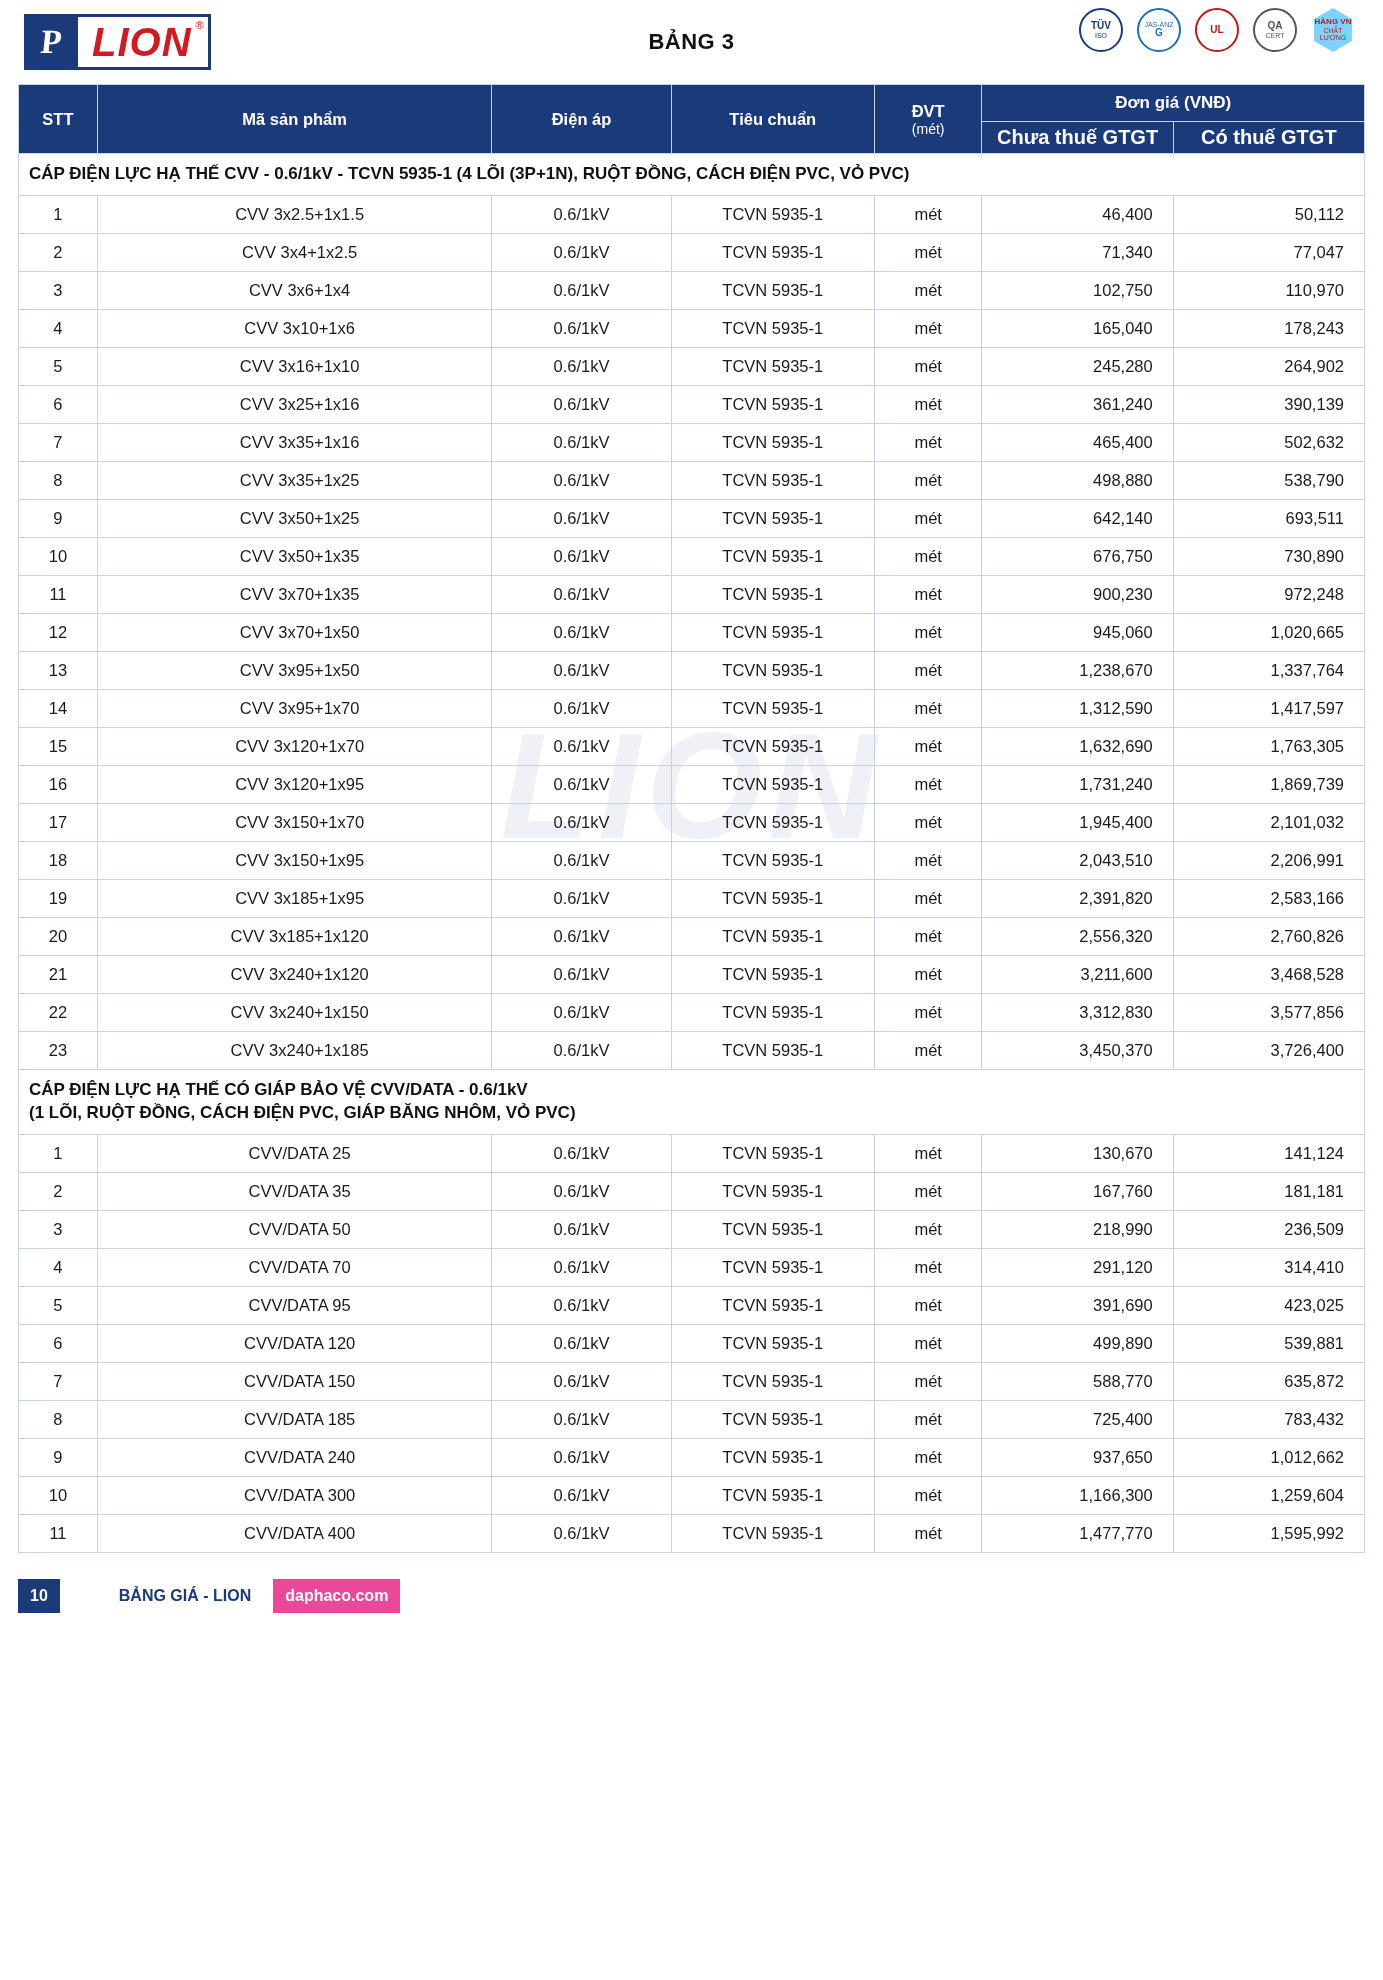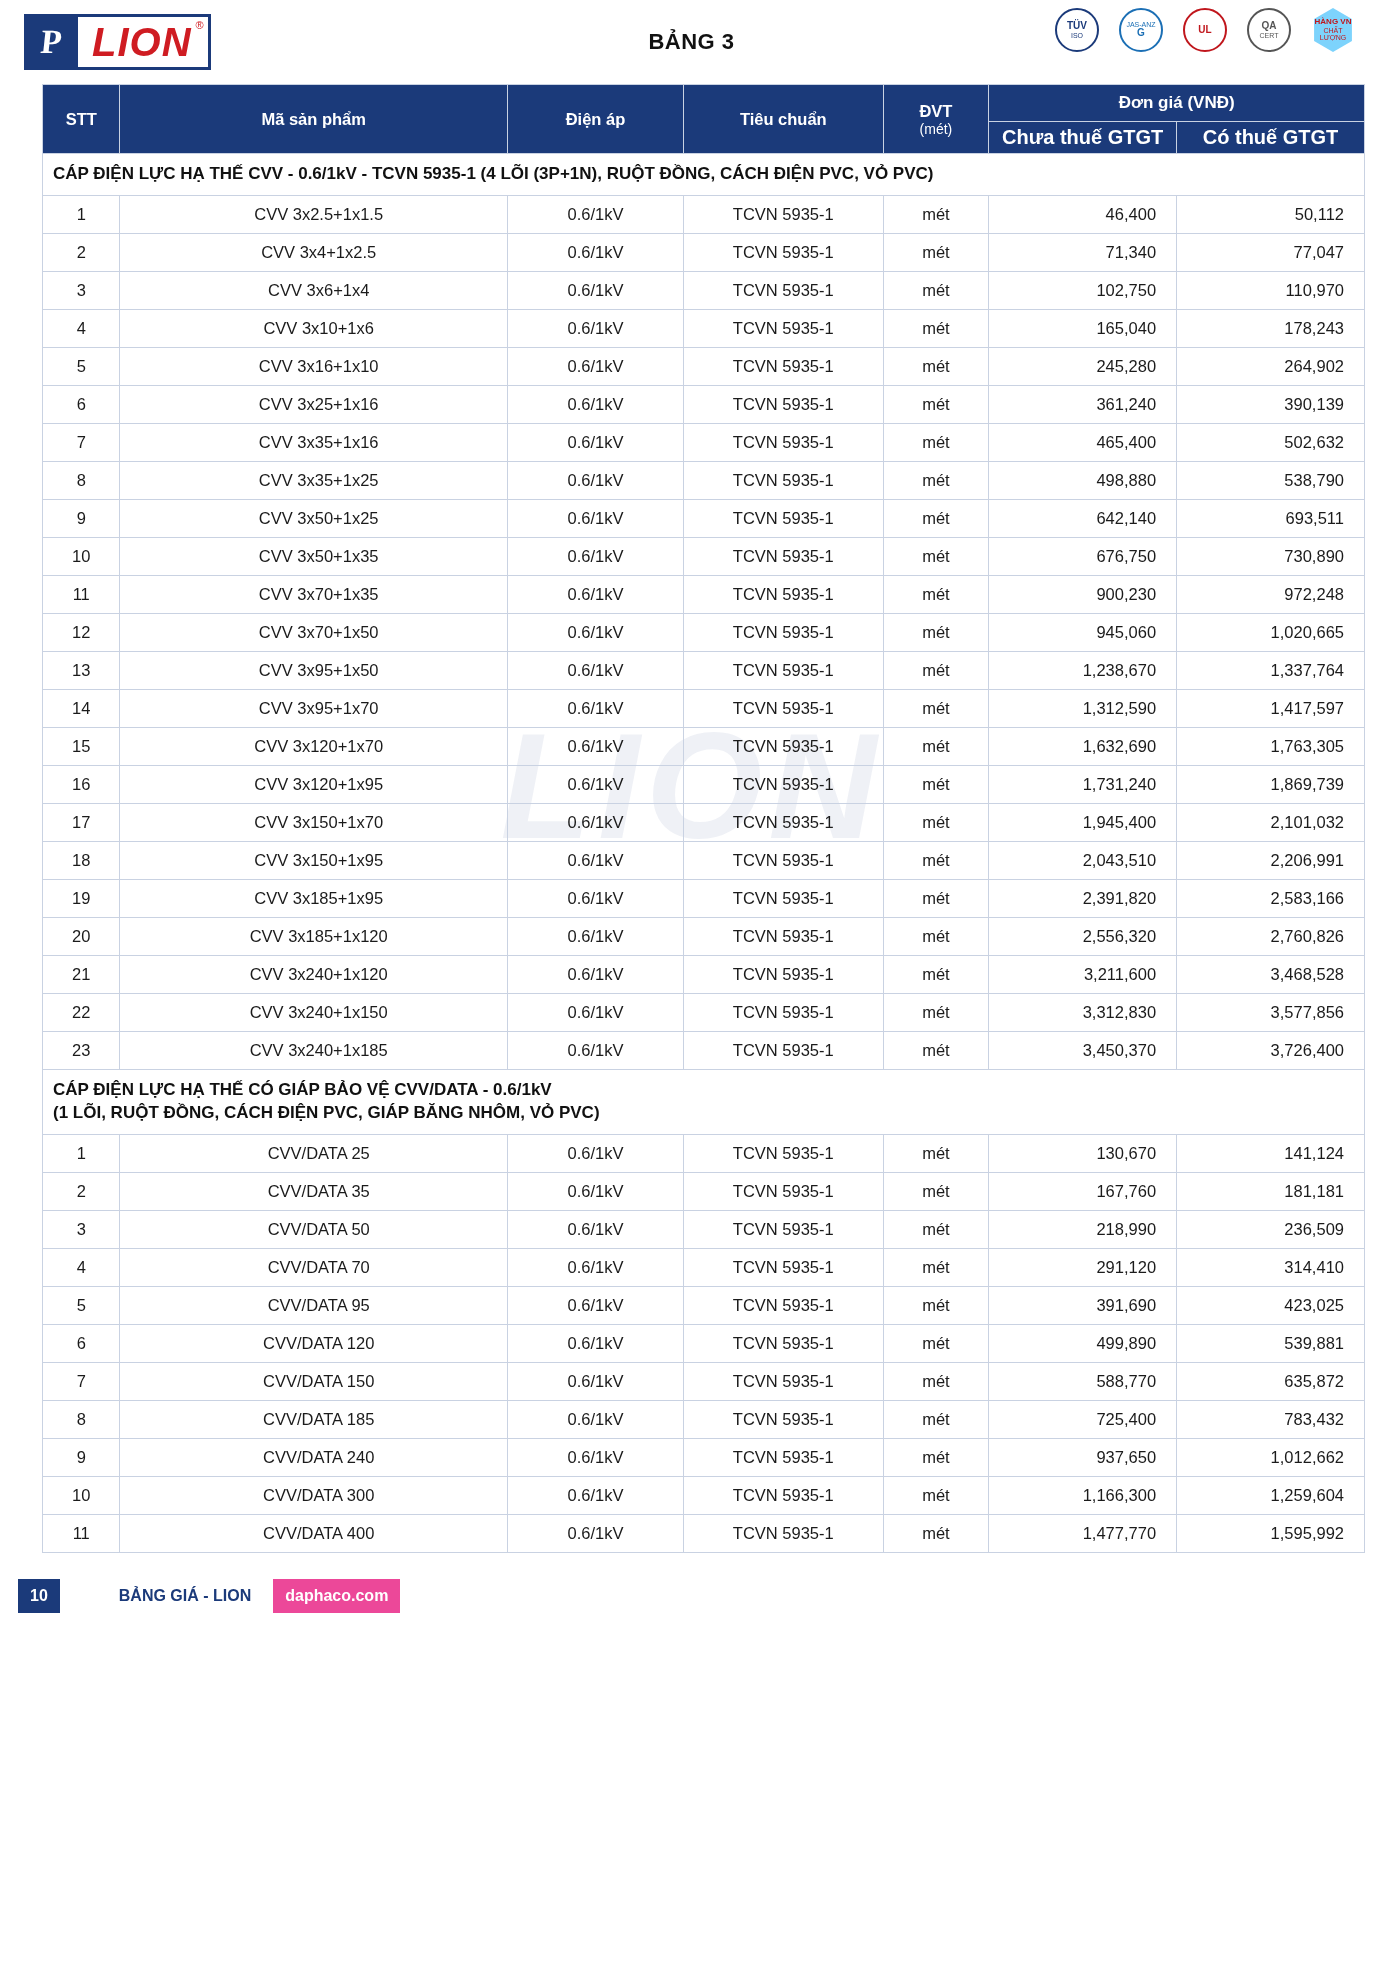--- a/index.html
+++ b/index.html
@@ -86,21 +86,21 @@
     font-size: 22px;
     font-weight: bold;
     letter-spacing: 0.5px;
     color: #111;
   }
   .cert-row {
     position: absolute;
     right: 10px;
     top: 8px;
     display: flex;
-    gap: 20px;
+    gap: 14px;
     align-items: center;
   }
   .cert {
     width: 44px;
     height: 44px;
     border-radius: 50%;
     border: 2px solid #1b3a7a;
     background: #fff;
     display: flex;
     flex-direction: column;
@@ -187,21 +187,21 @@
     text-align: center;
     font-family: "Liberation Sans", sans-serif;
     font-weight: bold;
     font-style: italic;
     font-size: 150px;
     color: rgba(27, 58, 122, 0.07);
     letter-spacing: 6px;
     pointer-events: none;
     z-index: 0;
   }
-  .table-wrap { position: relative; z-index: 1; margin-left: 24px; }
+  .table-wrap { position: relative; z-index: 1; }
 
   
   .footer {
     margin-top: 26px;
     display: flex;
     align-items: stretch;
     height: 34px;
     font-weight: bold;
     font-size: 16px;
   }

